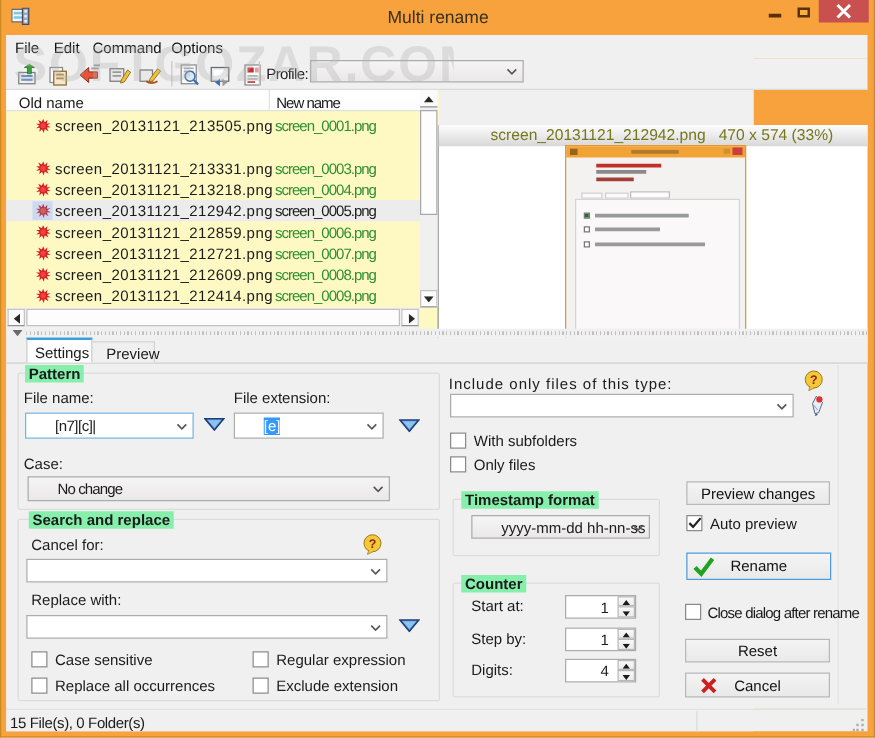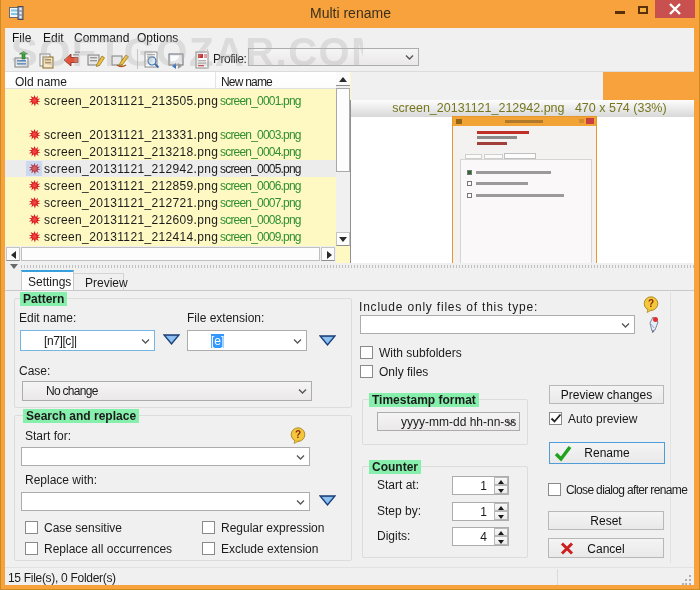--- a/index.html
+++ b/index.html
@@ -289,21 +289,21 @@
         </div>
       <div class="abs" style="left:16px;top:0px;width:53px;height:20px;background:#fdfdfd;border:1px solid #c9c9c9;border-bottom:none;border-top:2px solid #38a0dc;">
           <div class="lbl" style="left:6px;top:3px">Settings</div>
         </div>
     </div>
     <div id="settings" class="abs" style="left:0;top:263px;width:689px;height:276px;background:#f0f0f0;">
       <div class="abs" style="left:665px;top:1px;width:1px;height:271px;background:#e2e2e2"></div>
         <div class="grp" style="left:9px;top:7px;width:338px;height:110px">
           <div class="grplabel" style="left:5px">Pattern</div>
         </div>
-      <div class="lbl" style="left:14px;top:20px">Edit name:</div>
+      <div class="lbl" style="left:14px;top:20px">File name:</div>
       <div class="combo" style="left:15px;top:39px;width:135px;height:21px;border-color:#74b5e2">
           <div class="tx" style="letter-spacing:-0.4px">[n7][c]|</div>
           <svg class="ar" viewBox="0 0 9 9">
             <path d="M1 2.5 L4.5 6 L8 2.5" fill="none" stroke="#555" stroke-width="1.3"></path>
           </svg>
         </div>
       <svg class="tri" style="left:158px;top:43px" width="17" height="11" viewBox="0 0 17 11">
           <path d="M1 1 L16 1 L8.5 10 Z" fill="#6fabe4" stroke="#1c3f77" stroke-width="1.3"></path>
           <path d="M3.5 2.2 L13.5 2.2 L8.5 8 Z" fill="#8fc2f0"></path>
         </svg>
@@ -321,21 +321,21 @@
       <div class="lbl" style="left:14px;top:73px">Case:</div>
       <div class="combo gray" style="left:17px;top:90px;width:290px;height:20px">
           <div class="tx" style="letter-spacing:-0.7px">No change</div>
           <svg class="ar" viewBox="0 0 9 9">
             <path d="M1 2.5 L4.5 6 L8 2.5" fill="none" stroke="#555" stroke-width="1.3"></path>
           </svg>
         </div>
       <div class="grp" style="left:9px;top:124px;width:338px;height:146px">
           <div class="grplabel" style="left:8px">Search and replace</div>
         </div>
-      <div class="lbl" style="left:20px;top:138px">Start for:</div>
+      <div class="lbl" style="left:20px;top:138px">Cancel for:</div>
       <svg class="abs" style="left:285px;top:136px" width="17" height="17" viewBox="0 0 17 17">
           <circle cx="8" cy="7.6" r="6.8" fill="#f5c73d" stroke="#9a7a10" stroke-width="0.8"></circle>
           <path d="M5 13 L4 16.5 L9 14" fill="#f5c73d" stroke="#9a7a10" stroke-width="0.6"></path>
           <text x="8" y="11" font-size="10" font-weight="bold" fill="#8a2a0a" text-anchor="middle" font-family="Liberation Sans">?</text>
         </svg>
       <div class="combo" style="left:16px;top:156px;width:289px;height:19px">
           <svg class="ar" viewBox="0 0 9 9">
             <path d="M1 2.5 L4.5 6 L8 2.5" fill="none" stroke="#555" stroke-width="1.3"></path>
           </svg>
         </div>

